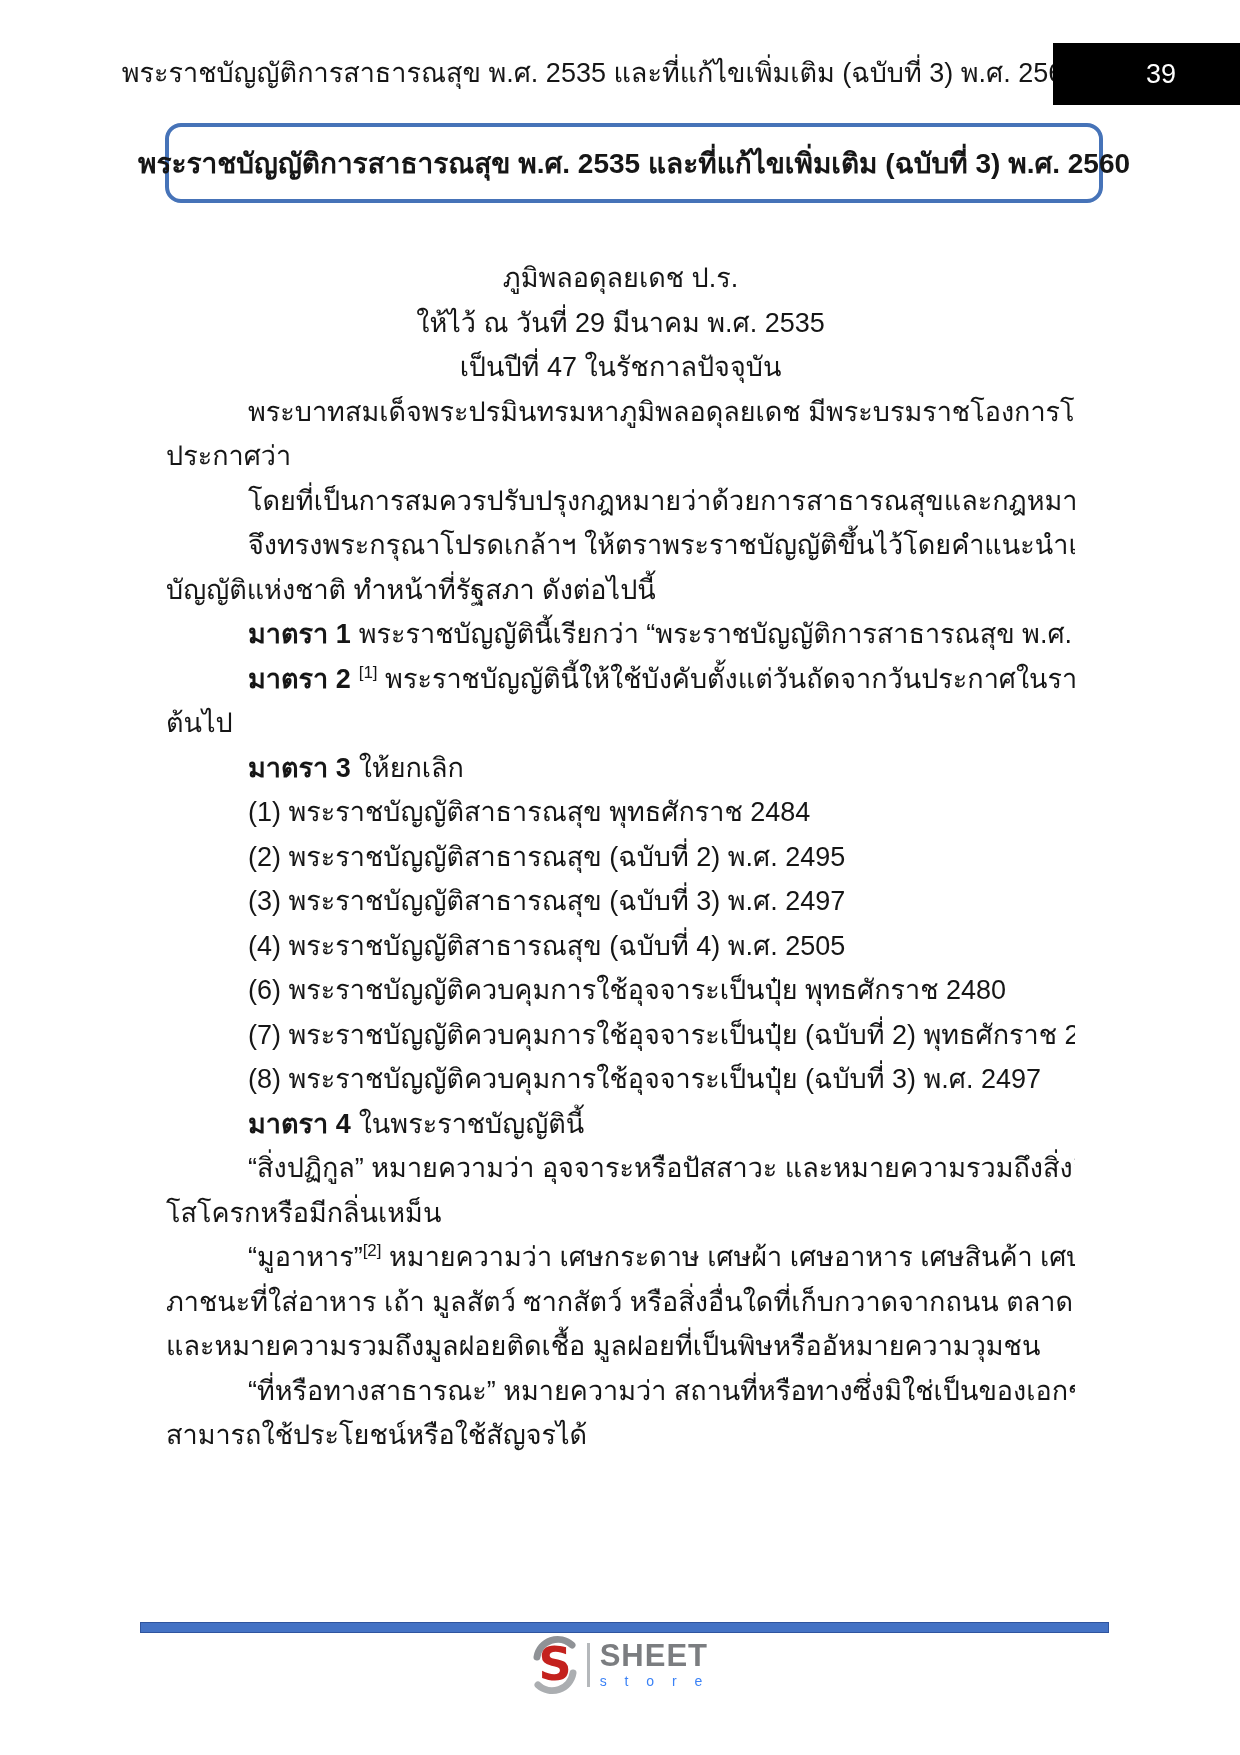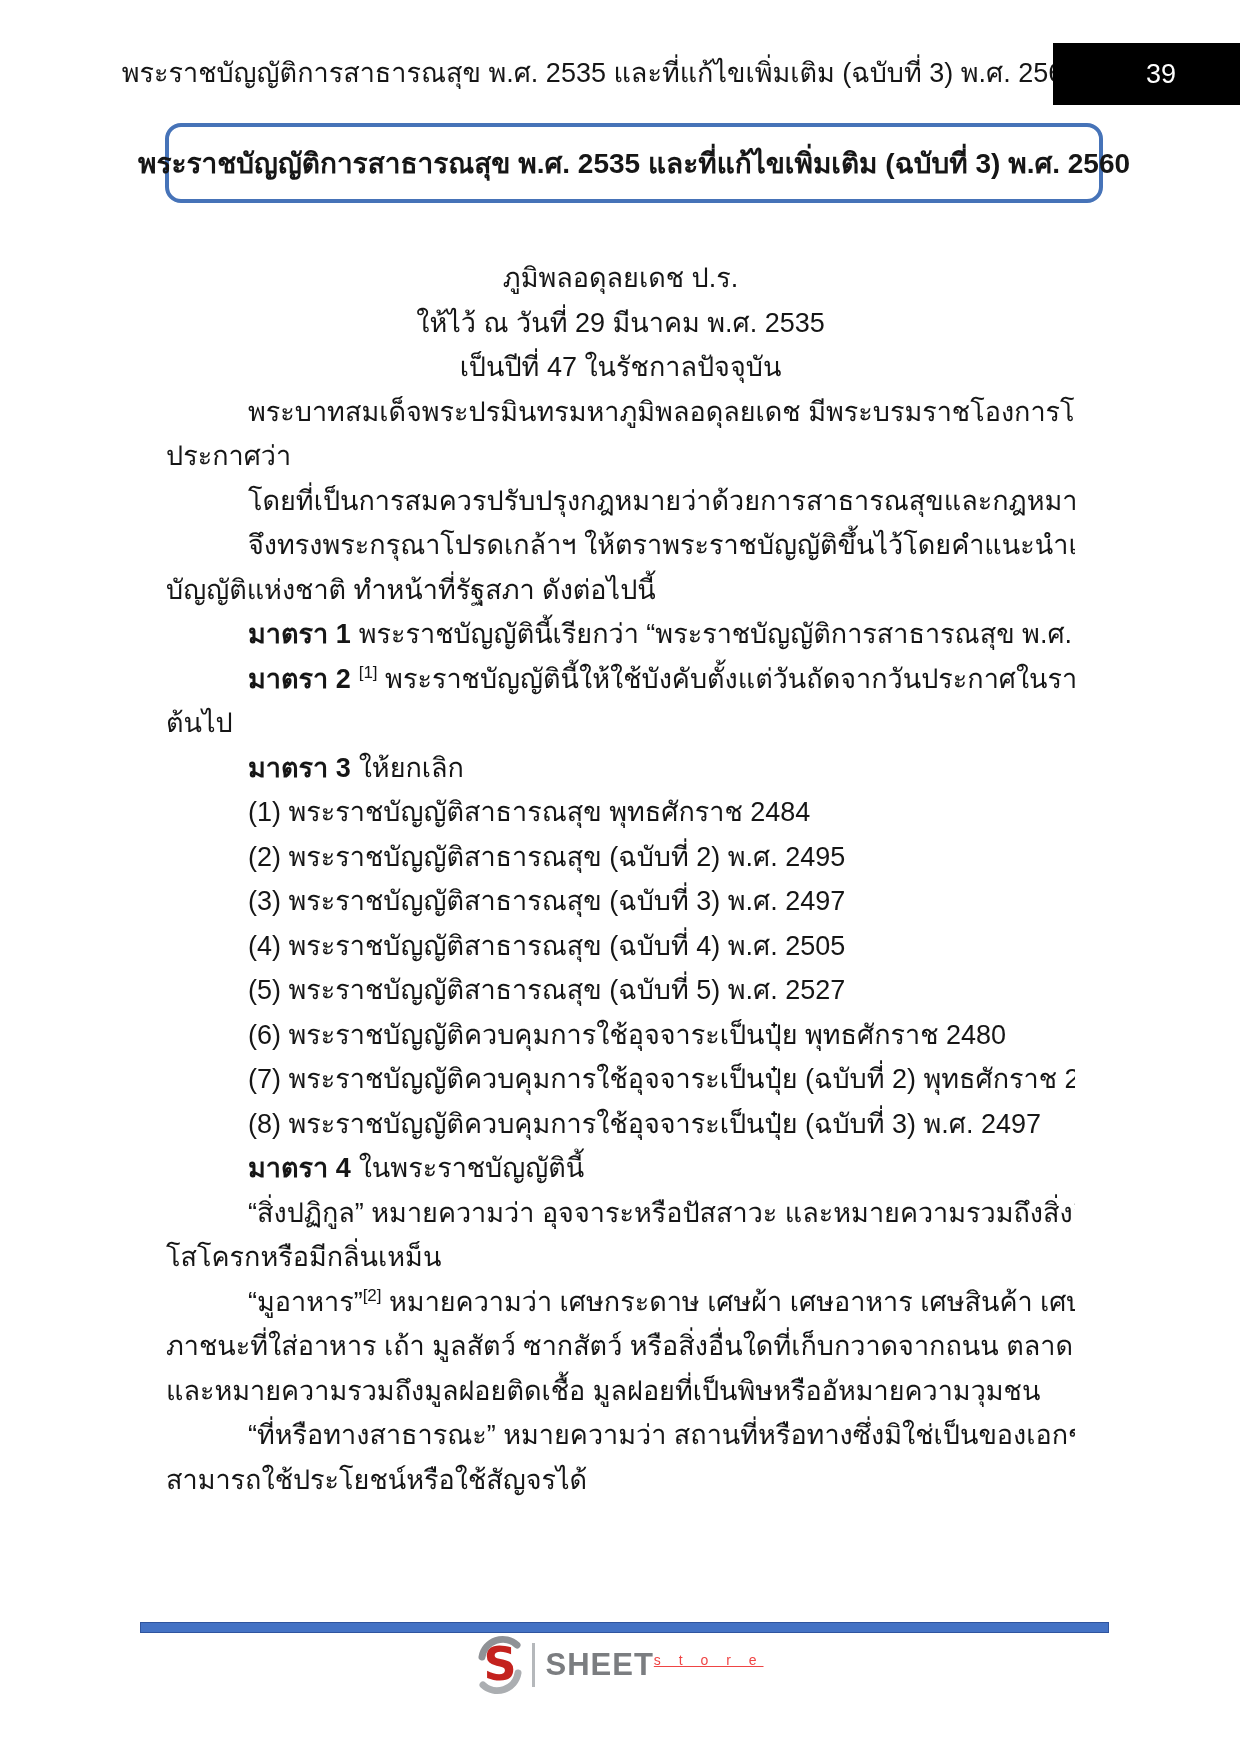--- a/index.html
+++ b/index.html
@@ -47,27 +47,27 @@
     position:absolute;top:1622px;left:140px;width:967px;height:9px;
     background:#4472C4;border:1px solid #2F549E;
   }
   .brand{
     position:absolute;top:1634px;left:0;width:1240px;
     display:flex;align-items:center;justify-content:center;
   }
   .brand .divider{
     width:3px;height:44px;background:#B5B8BB;margin:0 10px 0 8px;
   }
-  .brand-text{display:flex;flex-direction:row;}
+  .brand-text{display:flex;flex-direction:column;}
   .brand-name{
     font-size:31px;font-weight:bold;color:#7B7D80;letter-spacing:1px;
     line-height:30px;
   }
   .brand-sub{
-    font-size:14px;color:#ef4444;letter-spacing:7px;line-height:16px;margin-top:2px;text-decoration:underline;
+    font-size:14px;color:#3b82f6;letter-spacing:7px;line-height:16px;margin-top:2px;
   }
 </style>
 </head>
 <body>
 
 <div id="page">
 
   <div class="hdr-title">พระราชบัญญัติการสาธารณสุข พ.ศ. 2535 และที่แก้ไขเพิ่มเติม (ฉบับที่ 3) พ.ศ. 2560</div>
   <div class="page-badge">39</div>
 
@@ -85,21 +85,20 @@
     <div class="ln i"><span>จึงทรงพระกรุณาโปรดเกล้าฯ ให้ตราพระราชบัญญัติขึ้นไว้โดยคำแนะนำและยินยอมของสภานิติ</span></div>
     <div class="ln"><span>บัญญัติแห่งชาติ ทำหน้าที่รัฐสภา ดังต่อไปนี้</span></div>
     <div class="ln i"><span class="b">มาตรา 1</span><span>พระราชบัญญัตินี้เรียกว่า “พระราชบัญญัติการสาธารณสุข พ.ศ. 2535”</span></div>
     <div class="ln i"><span class="b">มาตรา 2</span><sup>[1]</sup><span> พระราชบัญญัตินี้ให้ใช้บังคับตั้งแต่วันถัดจากวันประกาศในราชกิจจานุเบกษาเป็น</span></div>
     <div class="ln"><span>ต้นไป</span></div>
     <div class="ln i"><span class="b">มาตรา 3</span><span>ให้ยกเลิก</span></div>
     <div class="ln i"><span>(1) พระราชบัญญัติสาธารณสุข พุทธศักราช 2484</span></div>
     <div class="ln i"><span>(2) พระราชบัญญัติสาธารณสุข (ฉบับที่ 2) พ.ศ. 2495</span></div>
     <div class="ln i"><span>(3) พระราชบัญญัติสาธารณสุข (ฉบับที่ 3) พ.ศ. 2497</span></div>
     <div class="ln i"><span>(4) พระราชบัญญัติสาธารณสุข (ฉบับที่ 4) พ.ศ. 2505</span></div>
-    <div class="ln i"><span>(5) พระราชบัญญัติสาธารณสุข (ฉบับที่ 5) พ.ศ. 2527</span></div>
     <div class="ln i"><span>(6) พระราชบัญญัติควบคุมการใช้อุจจาระเป็นปุ๋ย พุทธศักราช 2480</span></div>
     <div class="ln i"><span>(7) พระราชบัญญัติควบคุมการใช้อุจจาระเป็นปุ๋ย (ฉบับที่ 2) พุทธศักราช 2484</span></div>
     <div class="ln i"><span>(8) พระราชบัญญัติควบคุมการใช้อุจจาระเป็นปุ๋ย (ฉบับที่ 3) พ.ศ. 2497</span></div>
     <div class="ln i"><span class="b">มาตรา 4</span><span>ในพระราชบัญญัตินี้</span></div>
     <div class="ln i"><span>“สิ่งปฏิกูล” หมายความว่า อุจจาระหรือปัสสาวะ และหมายความรวมถึงสิ่งอื่นใดซึ่งเป็นสิ่ง</span></div>
     <div class="ln"><span>โสโครกหรือมีกลิ่นเหม็น</span></div>
     <div class="ln i"><span>“มูอาหาร”</span><sup>[2]</sup><span> หมายความว่า เศษกระดาษ เศษผ้า เศษอาหาร เศษสินค้า เศษวัตถุ ถุงพลาสติก</span></div>
     <div class="ln"><span>ภาชนะที่ใส่อาหาร เถ้า มูลสัตว์ ซากสัตว์ หรือสิ่งอื่นใดที่เก็บกวาดจากถนน ตลาด ที่เลี้ยงสัตว์ หรือที่อื่น</span></div>
     <div class="ln"><span>และหมายความรวมถึงมูลฝอยติดเชื้อ มูลฝอยที่เป็นพิษหรืออัหมายความวุมชน</span></div>
     <div class="ln i"><span>“ที่หรือทางสาธารณะ” หมายความว่า สถานที่หรือทางซึ่งมิใช่เป็นของเอกชนและประชาชน</span></div>

